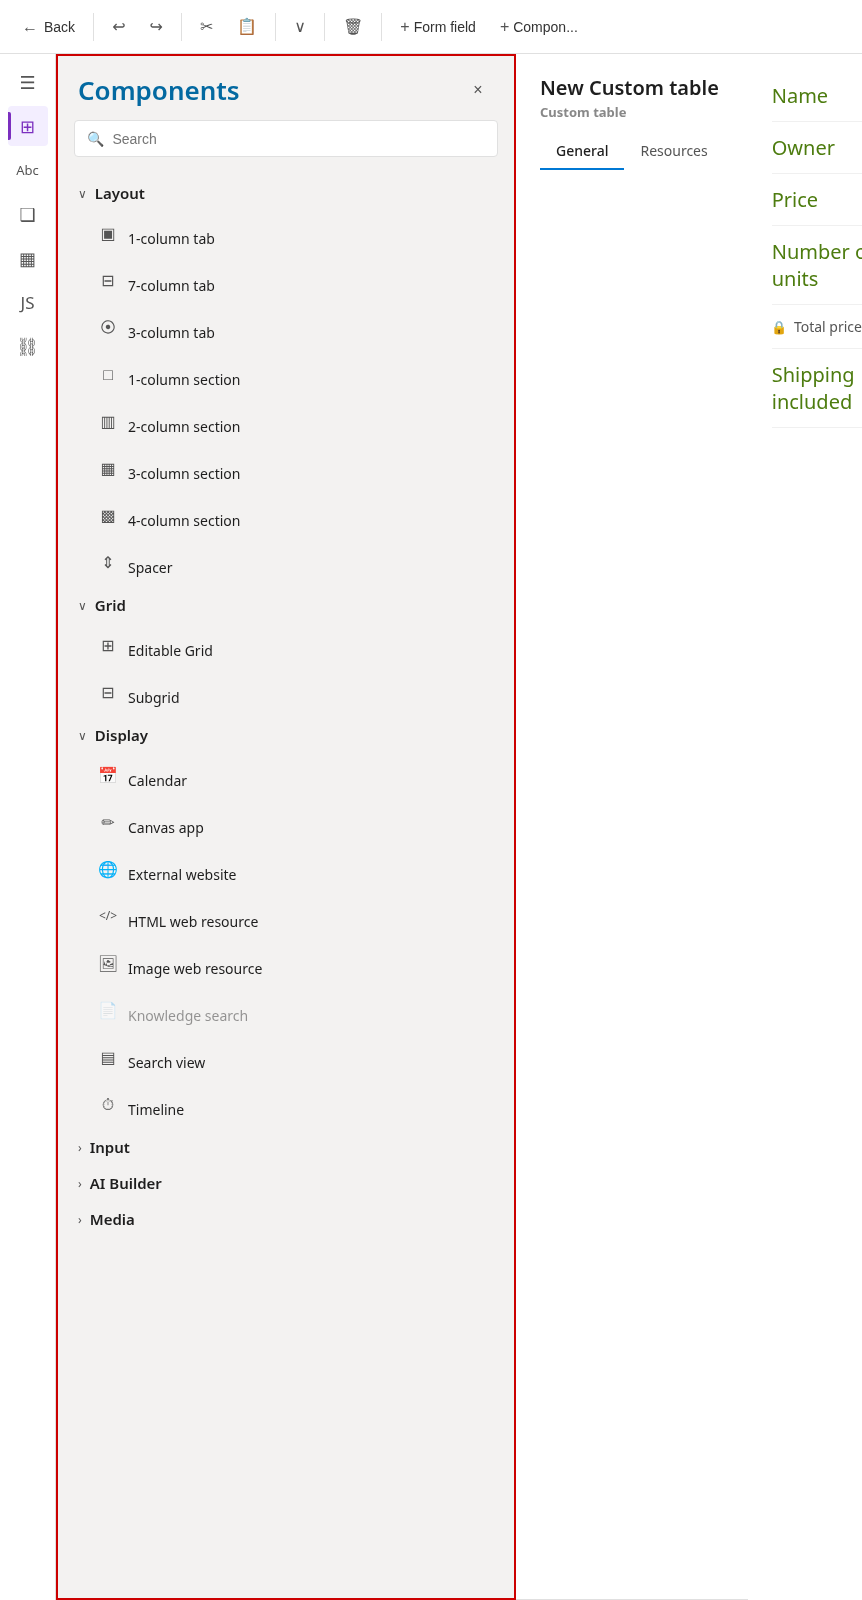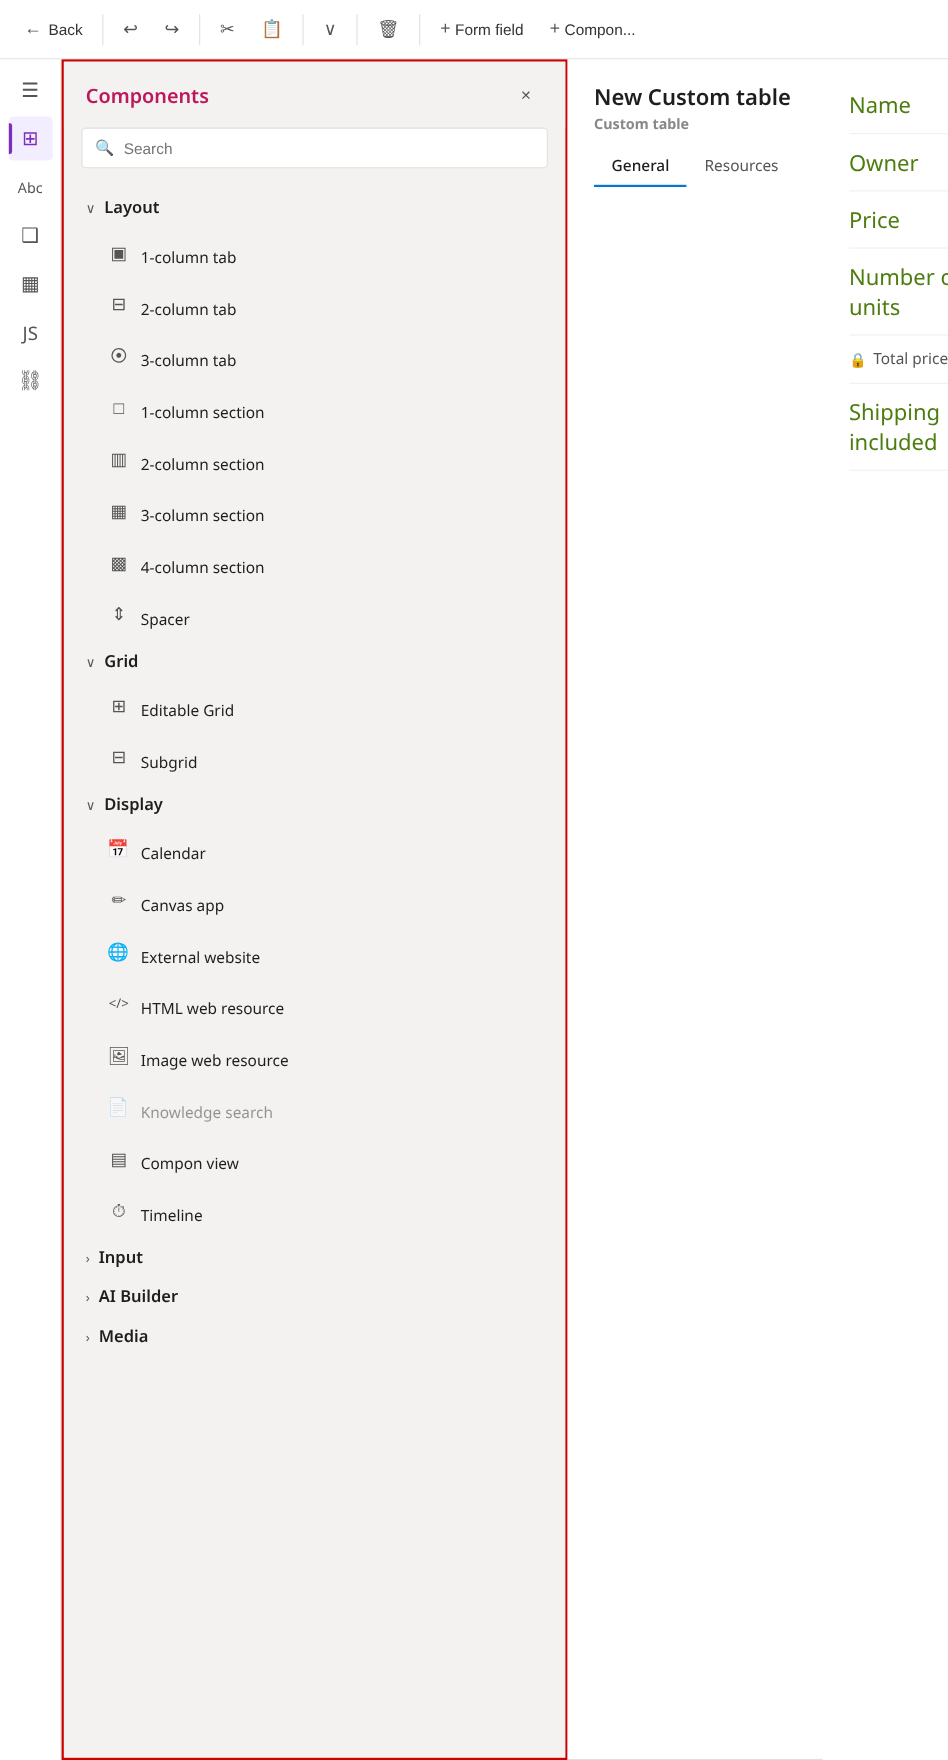--- a/index.html
+++ b/index.html
@@ -112,23 +112,23 @@
       overflow: hidden;
     }
     .panel-header {
       display: flex;
       align-items: center;
       justify-content: space-between;
       padding: 16px 20px 12px 20px;
       background: #f3f2f1;
     }
     .panel-title {
-      font-size: 18px;
+      font-size: 26px;
       font-weight: 600;
-      color: #be185d;
+      color: #0369a1;
     }
     .panel-close {
       width: 32px;
       height: 32px;
       display: flex;
       align-items: center;
       justify-content: center;
       cursor: pointer;
       border-radius: 4px;
       border: none;
@@ -356,21 +356,21 @@
       <div class="section-header">
         <span class="section-chevron">∨</span>
         <span class="section-label">Layout</span>
       </div>
       <div class="component-item">
         <span class="comp-icon">▣</span>
         <span class="comp-label">1-column tab</span>
       </div>
       <div class="component-item">
         <span class="comp-icon">⊟</span>
-        <span class="comp-label">2-column tab</span>
+        <span class="comp-label">7-column tab</span>
       </div>
       <div class="component-item">
         <span class="comp-icon">⦿</span>
         <span class="comp-label">3-column tab</span>
       </div>
       <div class="component-item">
         <span class="comp-icon">□</span>
         <span class="comp-label">1-column section</span>
       </div>
       <div class="component-item">
@@ -426,21 +426,21 @@
       <div class="component-item">
         <span class="comp-icon">🖼</span>
         <span class="comp-label">Image web resource</span>
       </div>
       <div class="component-item disabled">
         <span class="comp-icon">📄</span>
         <span class="comp-label">Knowledge search</span>
       </div>
       <div class="component-item">
         <span class="comp-icon">▤</span>
-        <span class="comp-label">Compon view</span>
+        <span class="comp-label">Search view</span>
       </div>
       <div class="component-item">
         <span class="comp-icon">⏱</span>
         <span class="comp-label">Timeline</span>
       </div>
 
       <div class="section-header">
         <span class="section-chevron">›</span>
         <span class="section-label">Input</span>
       </div>

